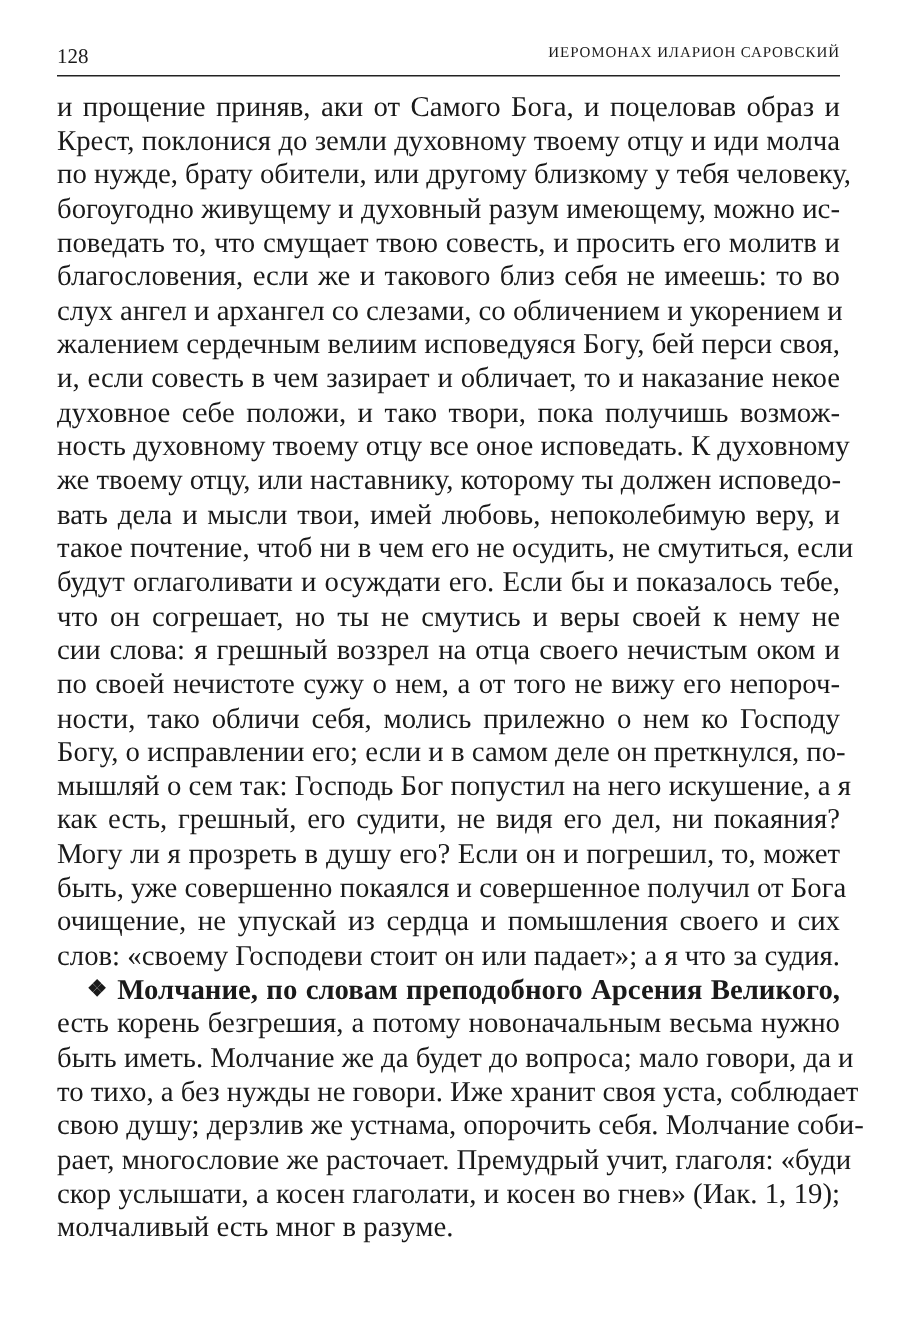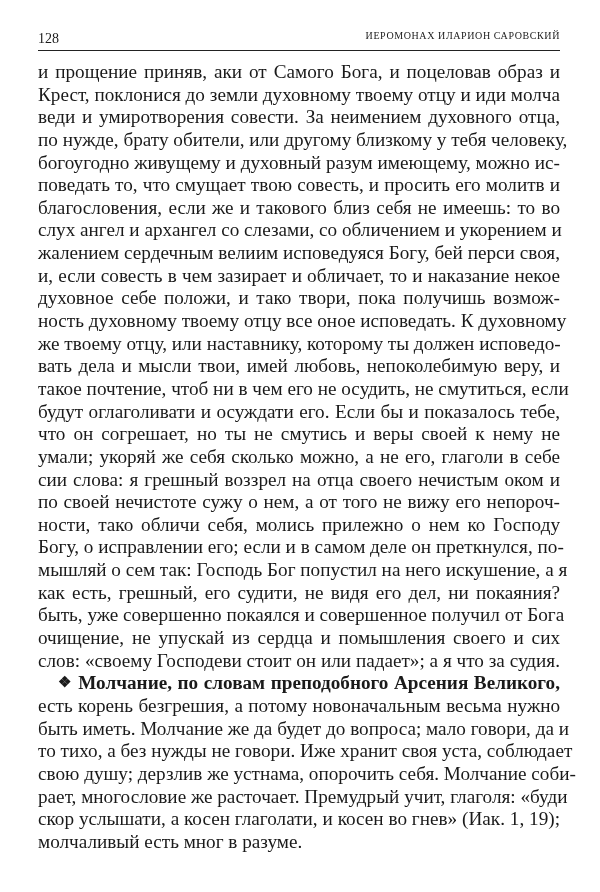--- a/index.html
+++ b/index.html
@@ -27,42 +27,41 @@
 
 <div class="page">
   <div class="header">
     <span class="page-num">128</span>
     <span class="running-title">ИЕРОМОНАХ ИЛАРИОН САРОВСКИЙ</span>
   </div>
 
   <div class="body-text">
     <span class="line">и прощение приняв, аки от Самого Бога, и поцеловав образ и</span>
     <span class="line">Крест, поклонися до земли духовному твоему отцу и иди молча</span>
-    <span class="line">веди и умиротворения совести. За неимением духовного отца,</span>
     <span class="line">по нужде, брату обители, или другому близкому у тебя человеку,</span>
     <span class="line">богоугодно живущему и духовный разум имеющему, можно ис-</span>
     <span class="line">поведать то, что смущает твою совесть, и просить его молитв и</span>
     <span class="line">благословения, если же и такового близ себя не имеешь: то во</span>
     <span class="line">слух ангел и архангел со слезами, со обличением и укорением и</span>
     <span class="line">жалением сердечным велиим исповедуяся Богу, бей перси своя,</span>
     <span class="line">и, если совесть в чем зазирает и обличает, то и наказание некое</span>
     <span class="line">духовное себе положи, и тако твори, пока получишь возмож-</span>
     <span class="line">ность духовному твоему отцу все оное исповедать. К духовному</span>
     <span class="line">же твоему отцу, или наставнику, которому ты должен исповедо-</span>
     <span class="line">вать дела и мысли твои, имей любовь, непоколебимую веру, и</span>
     <span class="line">такое почтение, чтоб ни в чем его не осудить, не смутиться, если</span>
     <span class="line">будут оглаголивати и осуждати его. Если бы и показалось тебе,</span>
     <span class="line">что он согрешает, но ты не смутись и веры своей к нему не</span>
-    <span class="line">умали; укоряй же себя сколько можно, а не его, глаголи в себе</span>
     <span class="line">сии слова: я грешный воззрел на отца своего нечистым оком и</span>
     <span class="line">по своей нечистоте сужу о нем, а от того не вижу его непороч-</span>
     <span class="line">ности, тако обличи себя, молись прилежно о нем ко Господу</span>
     <span class="line">Богу, о исправлении его; если и в самом деле он преткнулся, по-</span>
     <span class="line">мышляй о сем так: Господь Бог попустил на него искушение, а я</span>
     <span class="line">как есть, грешный, его судити, не видя его дел, ни покаяния?</span>
+    <span class="line">Могу ли я прозреть в душу его? Если он и погрешил, то, может</span>
     <span class="line">быть, уже совершенно покаялся и совершенное получил от Бога</span>
     <span class="line">очищение, не упускай из сердца и помышления своего и сих</span>
     <span class="line">слов: «своему Господеви стоит он или падает»; а я что за судия.</span>
     <span class="line indent"><span class="bullet">❖</span><span>Молчание, по словам преподобного Арсения Великого,</span></span>
     <span class="line">есть корень безгрешия, а потому новоначальным весьма нужно</span>
     <span class="line">быть иметь. Молчание же да будет до вопроса; мало говори, да и</span>
     <span class="line">то тихо, а без нужды не говори. Иже хранит своя уста, соблюдает</span>
     <span class="line">свою душу; дерзлив же устнама, опорочить себя. Молчание соби-</span>
     <span class="line">рает, многословие же расточает. Премудрый учит, глаголя: «буди</span>
     <span class="line">скор услышати, а косен глаголати, и косен во гнев» (Иак. 1, 19);</span>

